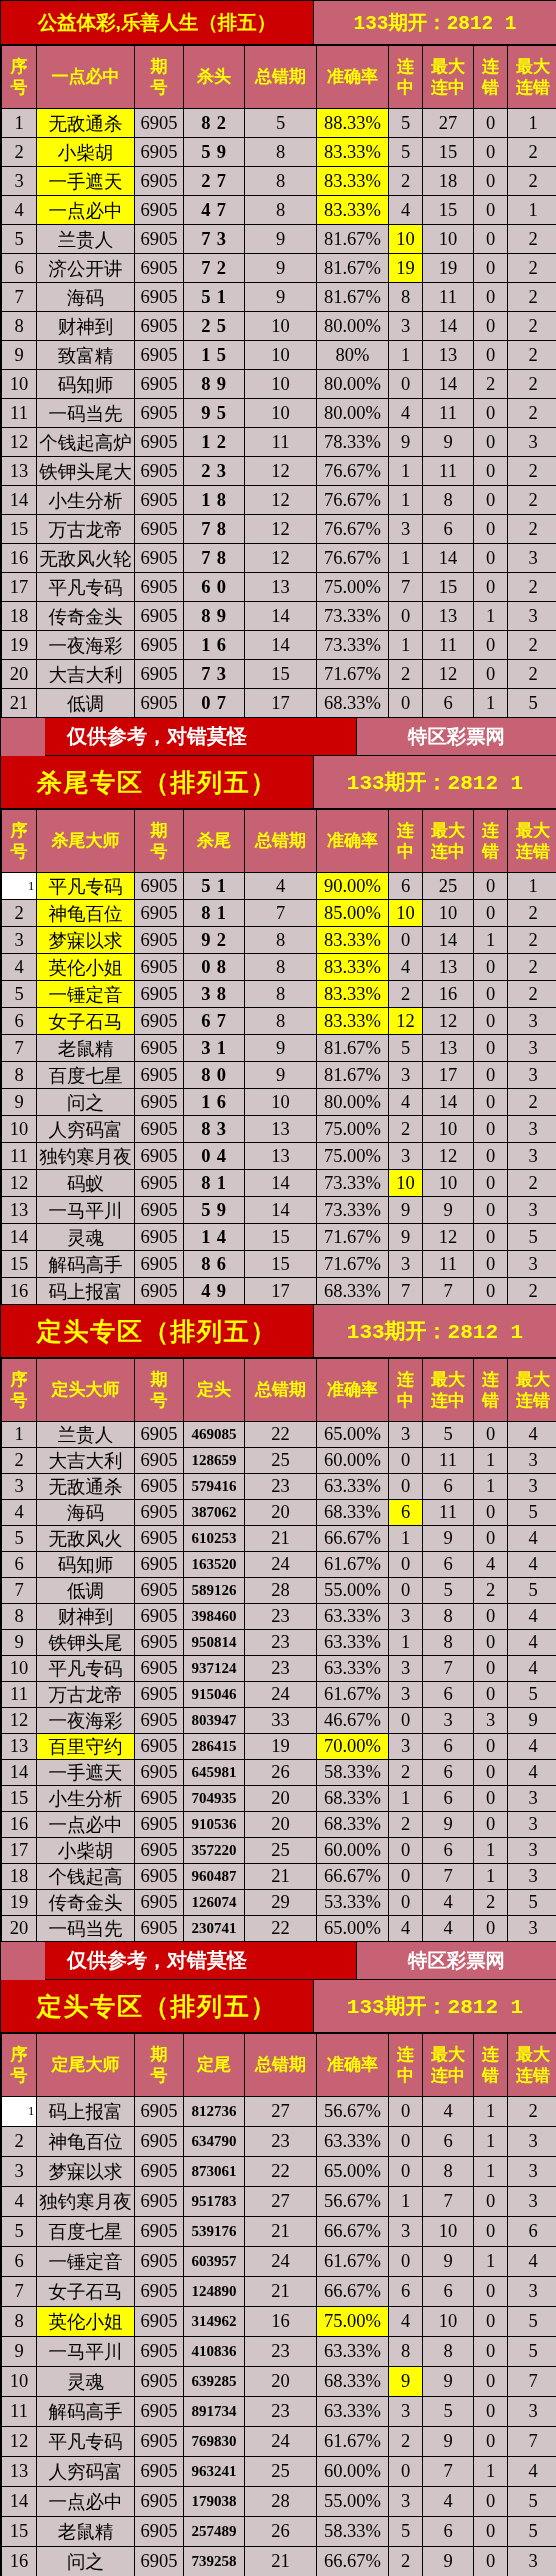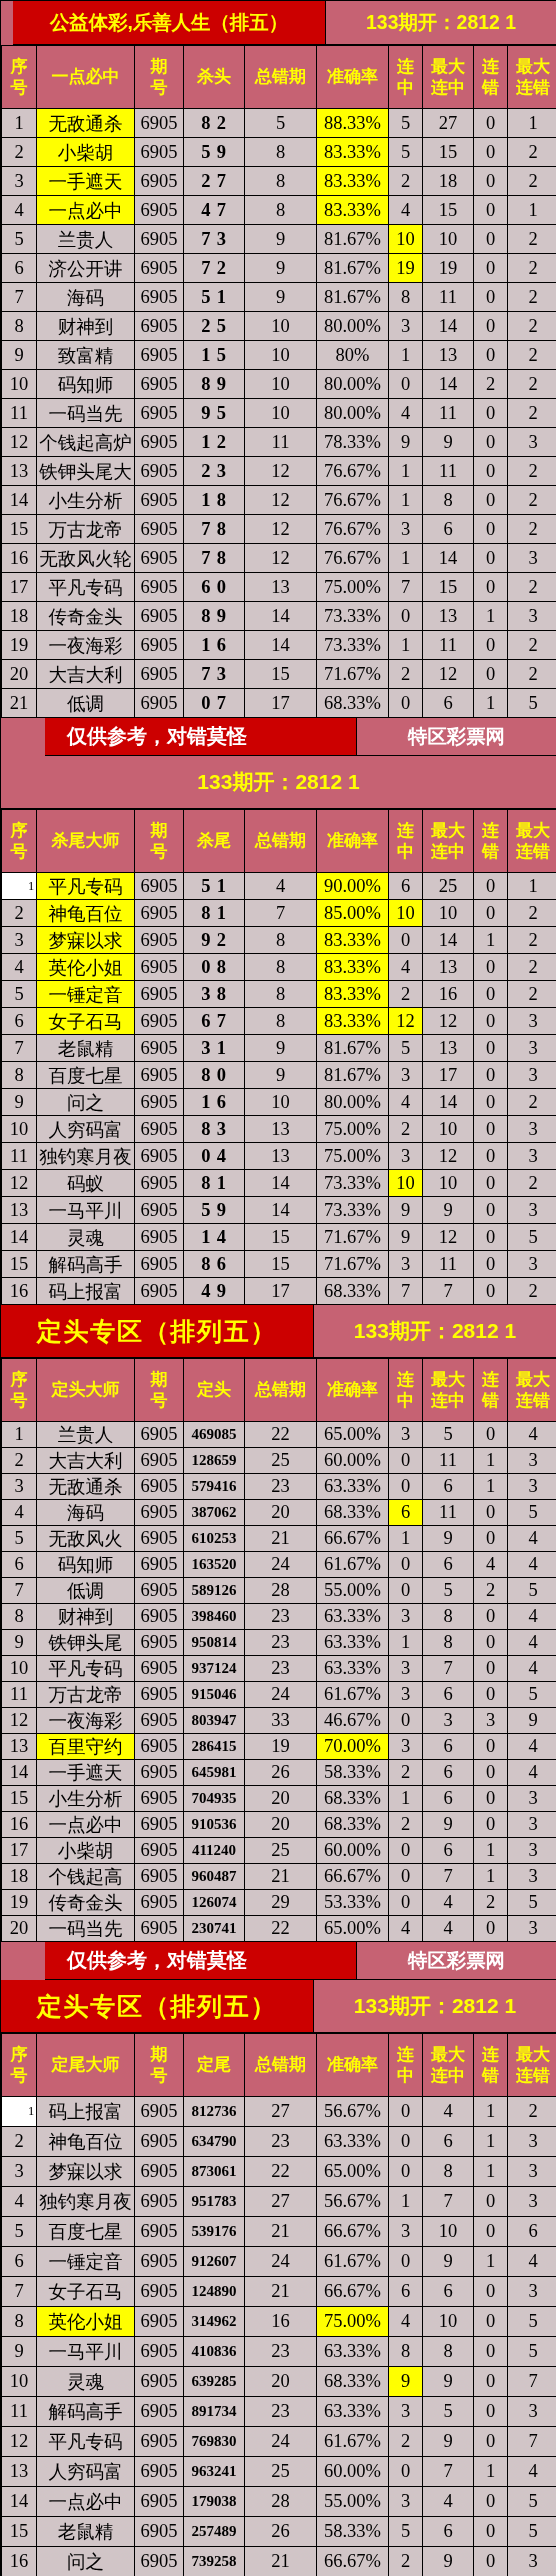--- a/index.html
+++ b/index.html
@@ -4,27 +4,27 @@
 <style>
   html,body{margin:0;padding:0;background:#888;}
   .page{width:557px;margin:0 auto;border:1.7px solid #000;background:#c66273;
         font-family:"Liberation Sans",sans-serif;box-sizing:border-box;}
   
   .top-title{height:30px;line-height:30px;background:#c66273;color:#ffff00;
     font-size:22px;font-weight:bold;padding-left:13.5px;border-bottom:1.7px solid #000;
     letter-spacing:0.8px;white-space:nowrap;overflow:hidden;}
   
   .bar{display:flex;height:52px;border-bottom:1.7px solid #000;}
-  .bar.small{height:43px;margin-left:12px;}
+  .bar.small{height:43px;}
   .bar-left{width:312px;background:#cc0000;color:#ffff00;font-weight:bold;
     display:flex;align-items:center;justify-content:center;font-size:25px;
     border-right:1.7px solid #000;letter-spacing:1.7px;}
   .bar.small .bar-left{font-size:19.4px;letter-spacing:0;}
   .bar-right{flex:1;background:#c66273;color:#ffff00;font-weight:bold;
-    display:flex;align-items:center;justify-content:center;font-size:21px;}
+    display:flex;align-items:center;justify-content:center;font-size:21px;font-family:Liberation Mono, monospace;}
   .bar.small .bar-right{font-size:19.4px;}
   
   .footer{display:flex;height:37px;border-bottom:1.7px solid #000;margin-left:44px;}
   .f-left{width:312px;background:#cc0000;color:#ffffff;font-weight:bold;
     font-size:20px;line-height:37px;padding-left:22px;box-sizing:border-box;
     border-right:1.7px solid #000;}
   .f-right{flex:1;background:#c66273;color:#ffffff;font-weight:bold;font-size:19.4px;
     line-height:37px;text-align:center;}
   
   table.grid{table-layout:fixed;width:557px;border-collapse:collapse;}
@@ -345,20 +345,21 @@
         </tbody>
       </table>
     </div>
 
   <div class="footer">
     <div class="f-left">仅供参考，对错莫怪</div>
     <div class="f-right">特区彩票网www.tqcp.net</div>
   </div>
 
   <div class="bar">
+    <div class="bar-left">杀尾专区（排列五）</div>
     <div class="bar-right">133期开：2812 1</div>
   </div>
   <div id="table-1">
       <table class="grid s1">
         <colgroup>
           <col style="width: 35px;">
           <col style="width: 98px;">
           <col style="width: 49px;">
           <col style="width: 61px;">
           <col style="width: 72px;">
@@ -813,21 +814,21 @@
             <td class="c5">68.33%</td>
             <td class="c6">2</td>
             <td class="c7">9</td>
             <td class="c8">0</td>
             <td class="c9">3</td>
           </tr>
           <tr>
             <td class="c0">17</td>
             <td class="c1">小柴胡</td>
             <td class="c2">6905</td>
-            <td class="c3 pick6">411240</td>
+            <td class="c3 pick6">357220</td>
             <td class="c4">25</td>
             <td class="c5">60.00%</td>
             <td class="c6">0</td>
             <td class="c7">6</td>
             <td class="c8">1</td>
             <td class="c9">3</td>
           </tr>
           <tr>
             <td class="c0">18</td>
             <td class="c1">个钱起高</td>
@@ -969,21 +970,21 @@
             <td class="c5">66.67%</td>
             <td class="c6">3</td>
             <td class="c7">10</td>
             <td class="c8">0</td>
             <td class="c9">6</td>
           </tr>
           <tr>
             <td class="c0">6</td>
             <td class="c1">一锤定音</td>
             <td class="c2">6905</td>
-            <td class="c3 pick6">912607</td>
+            <td class="c3 pick6">603957</td>
             <td class="c4">24</td>
             <td class="c5">61.67%</td>
             <td class="c6">0</td>
             <td class="c7">9</td>
             <td class="c8">1</td>
             <td class="c9">4</td>
           </tr>
           <tr>
             <td class="c0">7</td>
             <td class="c1">女子石马</td>

